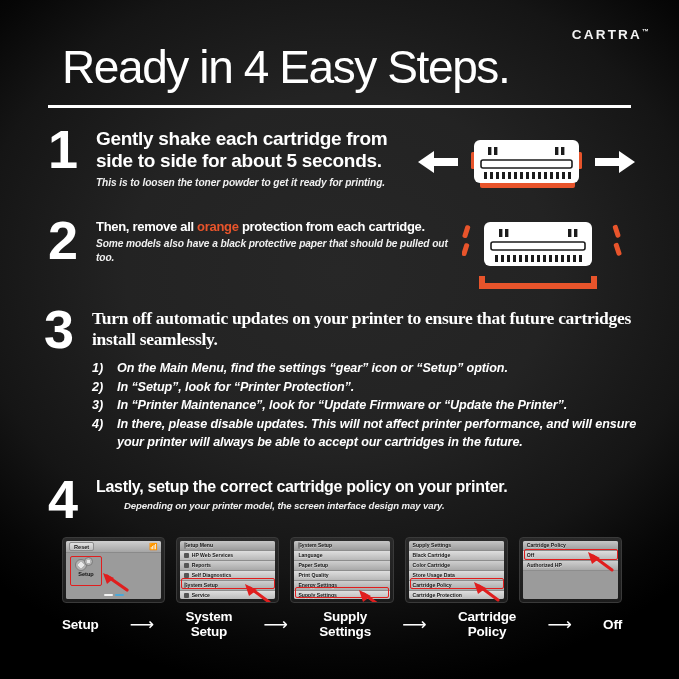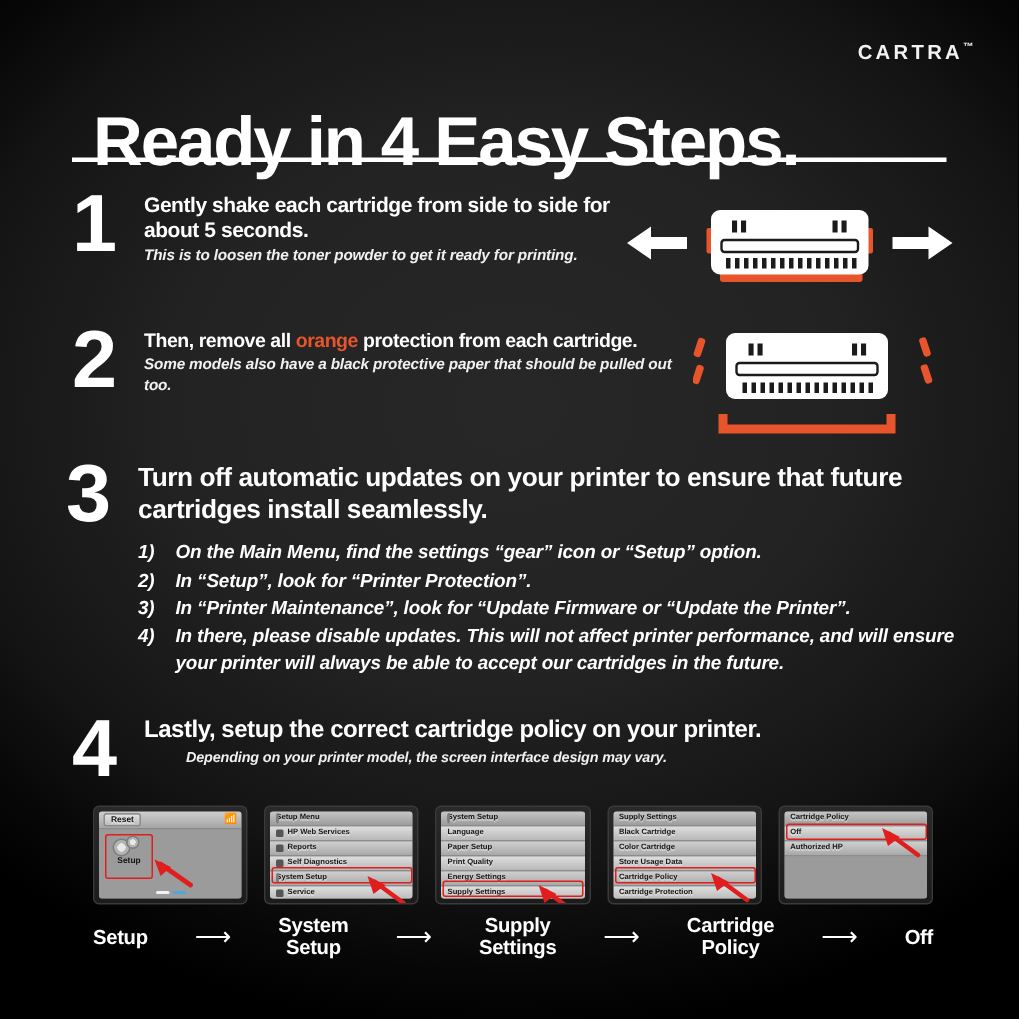--- a/index.html
+++ b/index.html
@@ -34,25 +34,24 @@
     font-size: 7px;
     letter-spacing: 0;
     vertical-align: super;
   }
   
   .title {
     position: absolute;
     left: 62px;
     top: 44px;
     font-size: 46px;
-    font-weight: bold;
+    font-weight: normal;
     letter-spacing: -1.4px;
     line-height: 1;
     color: #ffffff;
-    margin-top: 27px;
   }
   .rule {
     position: absolute;
     left: 48px;
     top: 105px;
     width: 583px;
     height: 3px;
     background: #ffffff;
   }
   
@@ -65,21 +64,21 @@
     font-size: 54px;
     font-weight: bold;
     line-height: 0.78;
     color: #ffffff;
     width: 48px;
     flex: 0 0 48px;
     letter-spacing: -2px;
   }
   .step-body { flex: 1 1 auto; }
   .step-head {
-    font-size: 14px;
+    font-size: 19px;
     font-weight: bold;
     line-height: 1.18;
     letter-spacing: -0.3px;
     color: #ffffff;
   }
   .step-head .hl { color: #e8542b; }
   .step-sub {
     font-size: 10.2px;
     font-weight: bold;
     font-style: italic;
@@ -88,21 +87,21 @@
     color: #f0f0f0;
     letter-spacing: -0.1px;
   }
   
   #step1 { left: 48px; top: 128px; width: 372px; }
   
   #step2 { left: 48px; top: 219px; width: 410px; }
   #step2 .step-head { font-size: 13px; }
   
   #step3 { left: 44px; top: 308px; width: 600px; }
-  #step3 .step-head { font-size: 17.5px; }
+  #step3 .step-head { font-size: 17.5px; font-family: Liberation Serif, serif; }
   .sublist {
     margin: 10px 0 0 0;
     padding: 0;
     list-style: none;
     font-size: 12.6px;
     font-weight: bold;
     font-style: italic;
     line-height: 1.47;
     color: #ffffff;
     letter-spacing: -0.1px;

